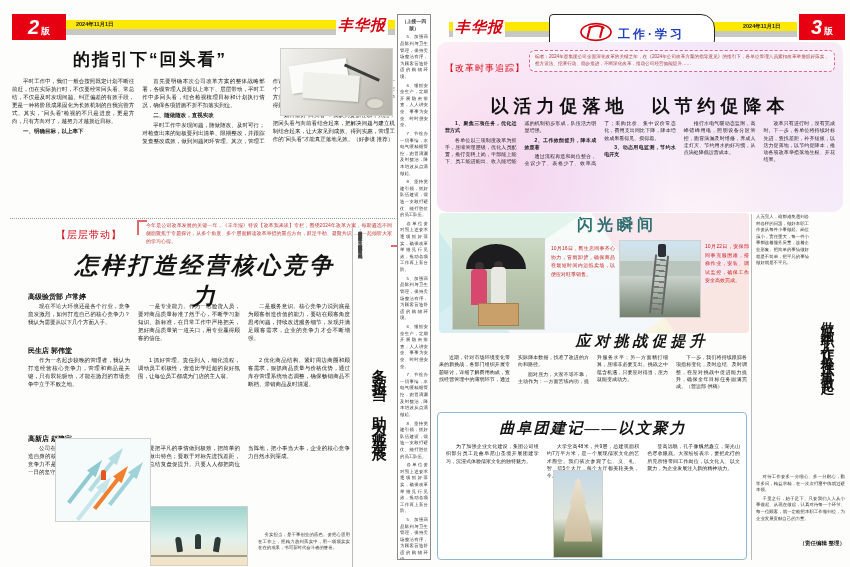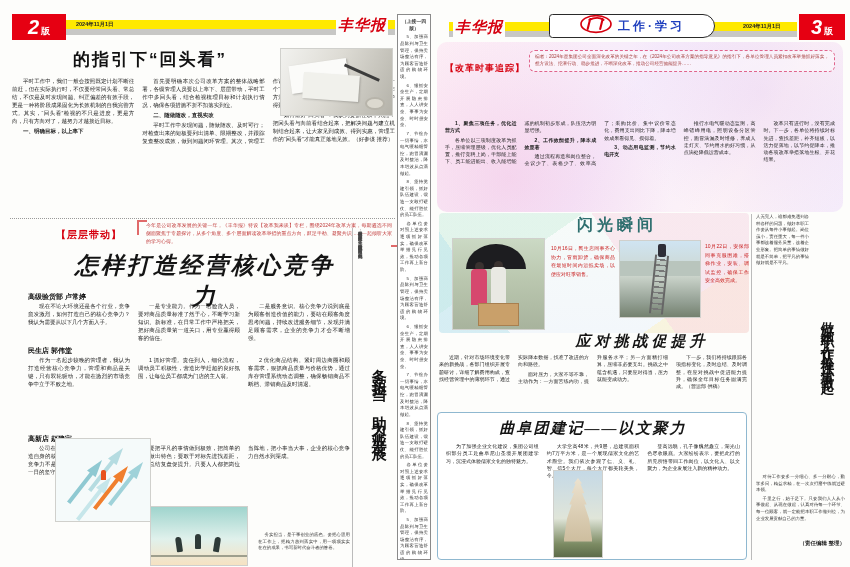--- a/index.html
+++ b/index.html
@@ -30,21 +30,21 @@
   .micro p { margin:0 0 2px; text-indent:1.5em; }
   .cols3 { columns:3; column-gap:8px; }
   .cols4 { columns:4; column-gap:8px; }
   .cols5 { columns:5; column-gap:8px; }
   .byline { font-size:7px; font-weight:bold; color:#111; }
   .sep-dot { border-top:1px dotted #999; }
 
   .h-main { font-weight:bold; color:#111; text-align:center; }
   .h-brush { font-family:"Liberation Serif", serif; font-weight:bold; font-style:italic; color:#141414; text-align:center; }
 
-  .reform-label { color:#d6000f; font-weight:bold; font-size:10px; letter-spacing:1px; }
+  .reform-label { color:#d6000f; font-weight:normal; font-size:10px; letter-spacing:1px; }
   .intro { color:#c03a3a; font-size:5px; line-height:1.55; text-align:justify; position:relative; }
   .intro::before { content:""; position:absolute; left:-9px; top:-2px; width:8px; height:13px;
                    border-left:2.5px solid #e06a6a; border-top:2.5px solid #e06a6a; }
   .intro::after { content:""; position:absolute; right:-9px; bottom:-2px; width:8px; height:13px;
                   border-right:2.5px solid #e06a6a; border-bottom:2.5px solid #e06a6a; }
 
   .vtitle { writing-mode:vertical-rl; text-orientation:upright; font-weight:bold; color:#111;
             display:flex; align-items:center; justify-content:center; }
   .vtext  { writing-mode:vertical-rl; text-orientation:upright; font-size:4.4px; line-height:1.5; color:#444; }
 
@@ -216,38 +216,39 @@
     <div>
         <p>5、加强商品陈列与卫生管理，保持卖场整洁有序，为顾客营造舒适的购物环境。</p>
       </div>
   </div>
 
   <div class="abs" style="left:437px;top:10px;width:408px;height:550px;">
 
     <div class="abs ystrip" style="left:12px;top:12px;width:348px;"></div>
     <div class="abs gstrip" style="left:12px;top:21px;width:348px;"></div>
     <div class="abs masthead" style="left:16px;top:8px;">丰华报</div>
-    <div class="abs pill" style="left:112px;top:4px;width:166px;height:24px;">
+    <div class="abs pill" style="left:112px;top:4px;width:166px;height:40px;">
       <span>
         <svg width="34" height="20" viewBox="0 0 40 24">
             <ellipse cx="20" cy="12" rx="18" ry="10" fill="none" stroke="#d6000f" stroke-width="2"></ellipse>
             <path d="M13 6 L10 18 M12 7 C18 4 25 4 29 7 M28 6 L25 18" stroke="#d6000f" stroke-width="2.5" fill="none" stroke-linecap="round"></path>
           </svg>
       </span>
       <span class="pilltxt">工作·学习</span>
     </div>
     <div class="abs hdate" style="left:306px;top:13px;">2024年11月1日</div>
     <div class="abs pgbox" style="left:362px;top:4px;width:46px;height:26px;">
       <span class="pgnum">3</span>
       <span class="pgword">版</span>
     </div>
 
     <div class="abs" id="pink-box" style="left:0;top:32px;width:406px;height:170px;">
       <div class="abs reform-label" style="left:8px;top:20px;font-size:9px;">【改革时事追踪】</div>
       <div class="abs note" style="left:92px;top:8px;width:306px;">编者：2024年是集团公司全面深化改革的关键之年，在《2024年公司改革方案的指导意见》的指引下，各单位管理人员紧扣改革举措抓好落实，想方设法、挖潜行动、稳步推进，不断深化改革，推动公司经营效能提升……</div>
+      <div class="abs h-main" style="left:0;top:52px;width:406px;font-size:18px;letter-spacing:5px;">以活力促落地　以节约促降本</div>
       <div class="abs tiny cols5" style="left:8px;top:78px;width:390px;height:86px;overflow:hidden;font-size:5px;">
           <p class="ph">1、聚焦三项任务，优化运营方式</p>
           <p>各单位以三项制度改革为抓手，压缩管理层级，优化人员配置，推行竞聘上岗，干部能上能下、员工能进能出、收入能增能减的机制初步形成，队伍活力明显增强。</p>
           <p class="ph">2、工作效能提升，降本成效显著</p>
           <p>通过流程再造和岗位整合，会议少了、表格少了、效率高了；采购比价、集中议价常态化，费用支出同比下降，降本增效成果看得见、摸得着。</p>
           <p class="ph">3、动态用电监测，节约水电开支</p>
           <p>推行水电气暖动态监测，高峰错峰用电，照明设备分区管控，跑冒滴漏及时维修，养成人走灯灭、节约用水的好习惯，从点滴处降低运营成本。</p>
           <p>改革只有进行时，没有完成时。下一步，各单位将持续对标先进，查找差距，补齐短板，以活力促落地，以节约促降本，推动各项改革举措落地生根、开花结果。</p>
         </div>
     </div>

